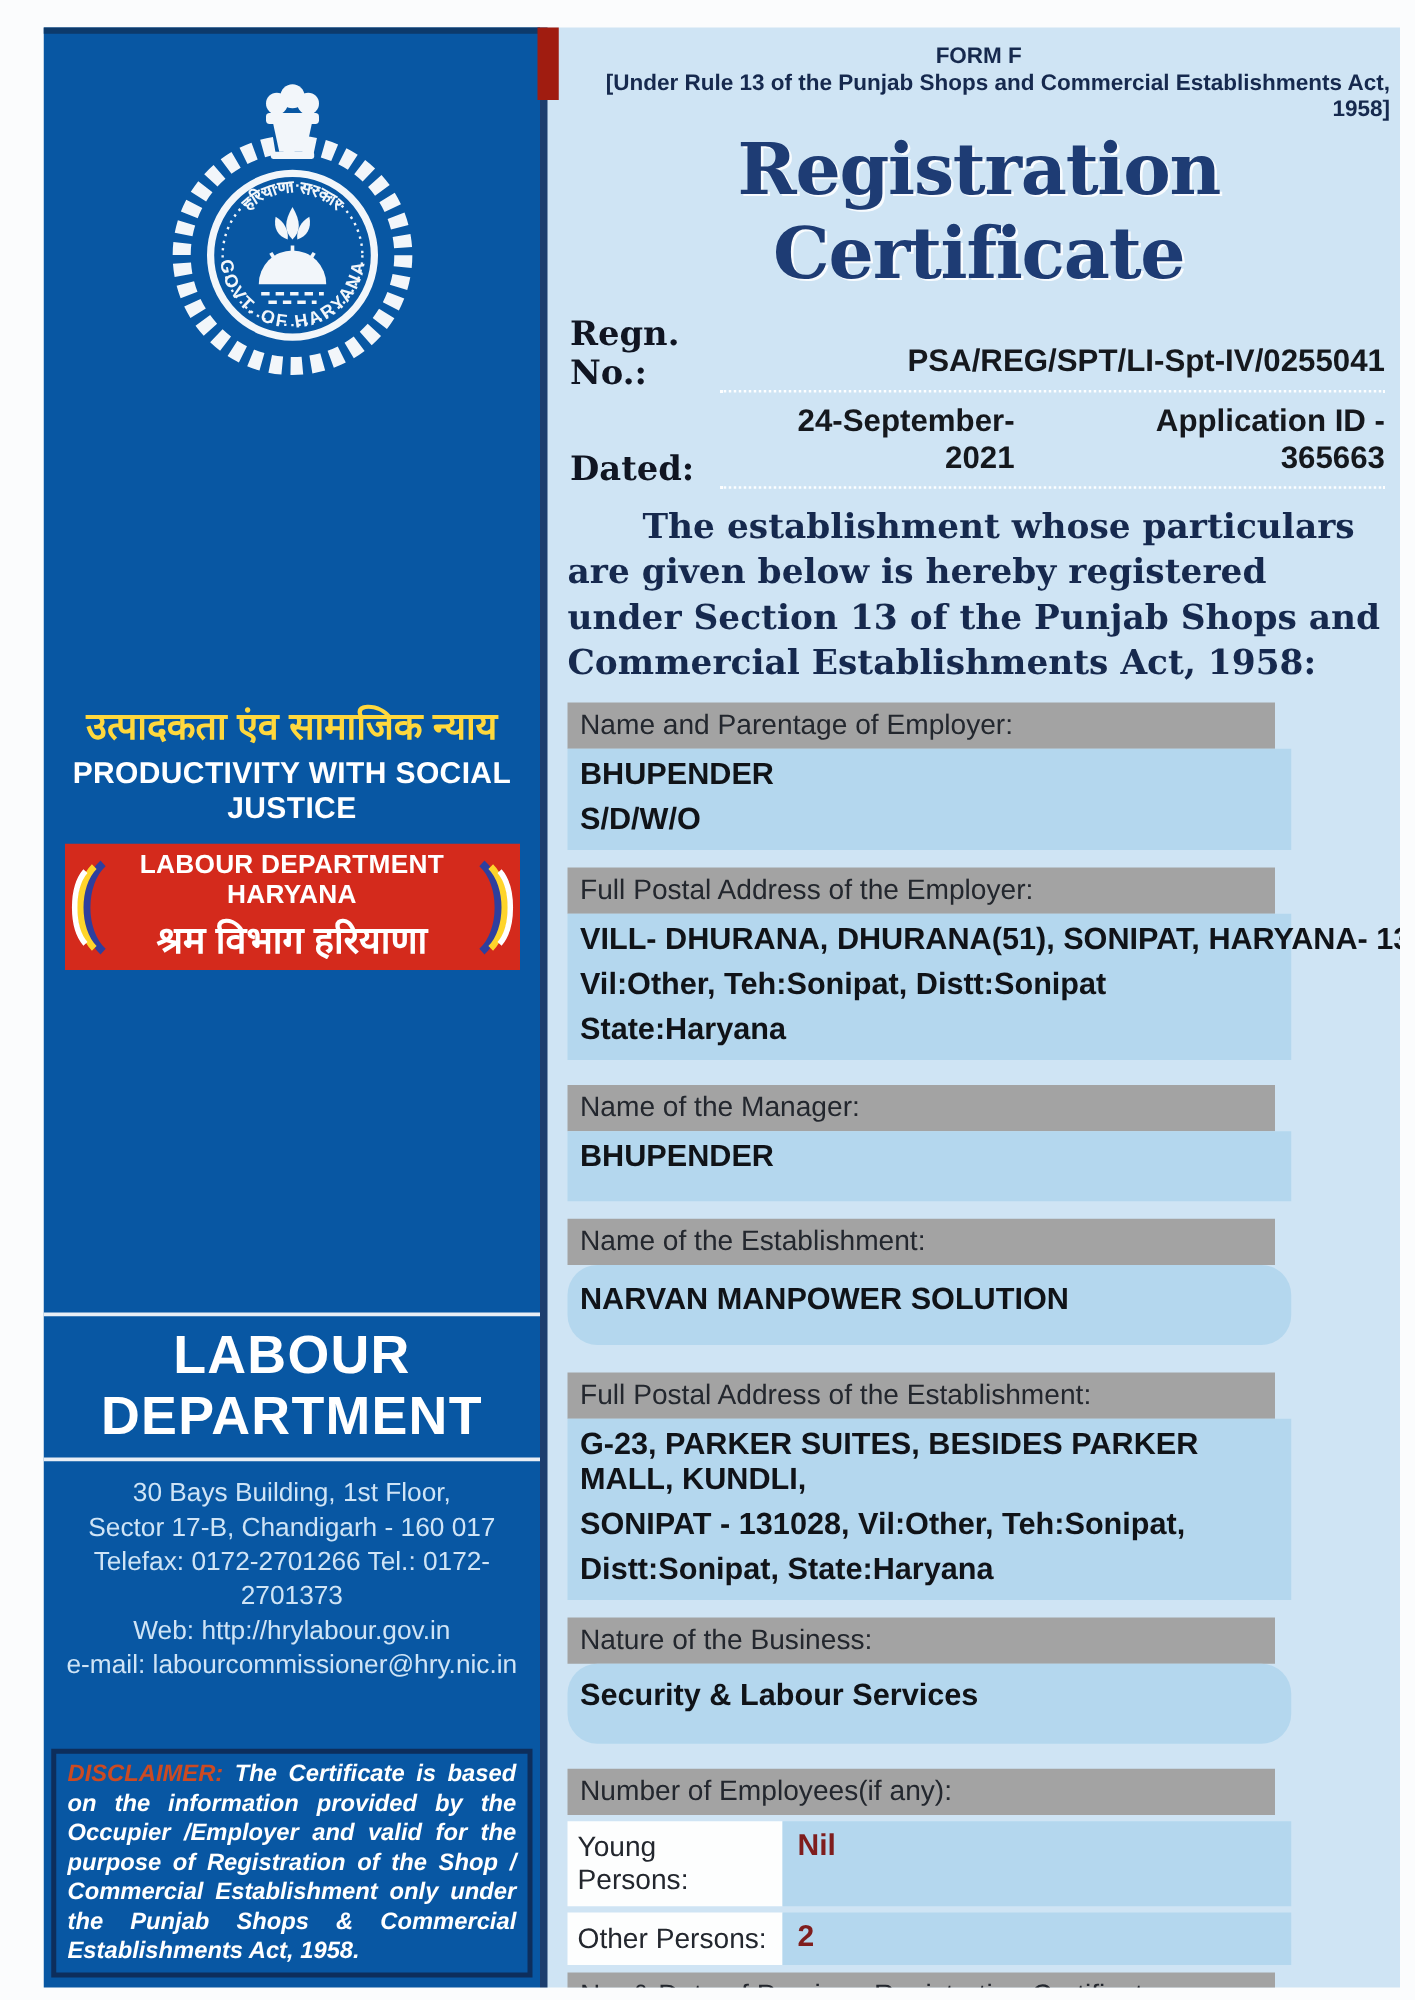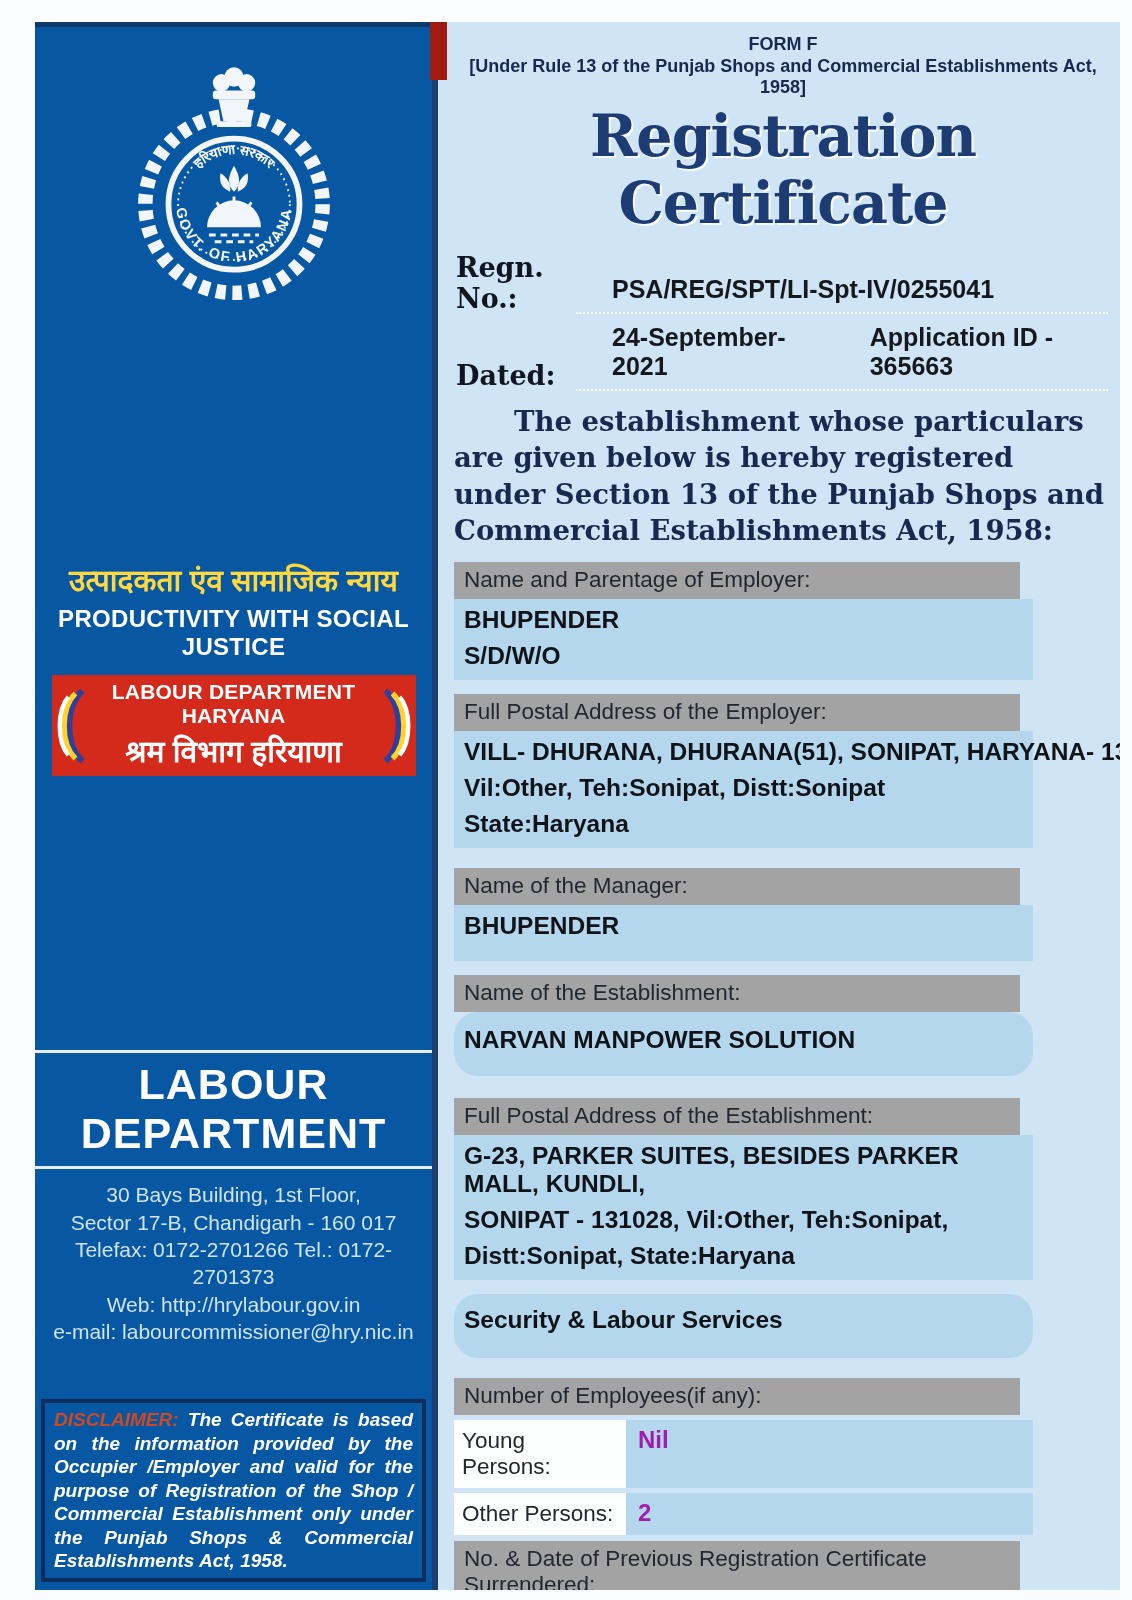--- a/index.html
+++ b/index.html
@@ -28,46 +28,46 @@
               font-size:19px;line-height:1.24;text-align:justify;font-style:italic;}
   .dword{color:#cc4a22;}
 
   
   .cert{position:absolute;left:432px;top:22px;width:688px;height:1568px;box-sizing:border-box;
         background:#cfe4f4;border-left:6px solid #1c3e6e;padding:4px 8px 0 16px;overflow:hidden;}
   .red-accent{position:absolute;left:430px;top:22px;width:17px;height:58px;background:#a01c10;z-index:3;}
 
   .cert-head{text-align:center;color:#16294e;}
   .form-f{font-size:18px;font-weight:800;margin-top:8px;}
-  .rule{font-size:18px;font-weight:800;margin-top:1px;}
+  .rule{font-size:18px;font-weight:800;margin-top:1px;text-align:right;}
   .cert-title{font-family:"DejaVu Serif",serif;font-weight:bold;font-size:57px;color:#1e3c74;margin-top:4px;
               text-shadow:2px 2px 0 rgba(255,255,255,.85);letter-spacing:-1px;}
 
   .meta{margin:16px 4px 0 2px;}
   .meta-row{display:flex;align-items:flex-end;margin-bottom:9px;}
   .meta-label{font-family:"DejaVu Serif",serif;font-weight:bold;font-size:27px;color:#101522;width:120px;flex:none;}
   .meta-value{flex:1;border-bottom:2px dotted rgba(255,255,255,.95);font-weight:bold;font-size:25px;
-              color:#15181d;padding:0 0 8px 36px;}
+              color:#15181d;padding:0 0 8px 36px;text-align:right;}
   .dated-value{display:flex;gap:58px;}
 
   .intro{font-family:"DejaVu Serif",serif;font-weight:bold;font-size:27.5px;color:#16294e;line-height:1.32;
          text-indent:60px;margin:12px 2px 10px 0;}
 
   .field{margin-top:14px;}
   .f-label{background:#a3a3a3;width:86%;box-sizing:border-box;padding:5px 10px 6px;font-size:22.5px;color:#23272e;}
   .f-values{background:#b4d7ee;width:88%;box-sizing:border-box;padding:3px 10px 6px;font-weight:bold;
             font-size:24.5px;color:#101318;}
   .f-values .line{padding:4px 0;}
   .clip{white-space:nowrap;overflow:visible;}
   .mh56{min-height:56px;} .mh64{min-height:64px;border-radius:24px;}
 
   .emp-row{display:flex;width:88%;margin-top:5px;}
   .emp-name{flex:none;width:172px;background:#fdfefe;box-sizing:border-box;font-size:22.5px;color:#23272e;
             padding:8px 8px;}
-  .emp-value{flex:1;background:#b4d7ee;font-weight:bold;font-size:24px;padding:6px 12px;color:#a21caf;}
+  .emp-value{flex:1;background:#b4d7ee;font-weight:bold;font-size:24px;padding:6px 12px;color:#7f1d1d;}
 </style>
 </head>
 <body>
 
 <div class="page">
 
   <div class="sidebar">
 
     <svg class="emblem" width="212" height="252" viewBox="0 0 220 260">
 
@@ -211,20 +211,21 @@
     <div class="field" style="margin-top:22px">
       <div class="f-label">Full Postal Address of the Establishment:</div>
       <div class="f-values">
         <div class="line">G-23, PARKER SUITES, BESIDES PARKER MALL, KUNDLI,</div>
         <div class="line">SONIPAT - 131028, Vil:Other, Teh:Sonipat,</div>
         <div class="line">Distt:Sonipat, State:Haryana</div>
       </div>
     </div>
 
     <div class="field">
+      <div class="f-label">Nature of the Business:</div>
       <div class="f-values mh64" style="padding-top:8px">
         <div class="line">Security &amp; Labour Services</div>
       </div>
     </div>
 
     <div class="field" style="margin-top:20px">
       <div class="f-label">Number of Employees(if any):</div>
       <div class="emp-row">
         <div class="emp-name">Young Persons:</div>
         <div class="emp-value">Nil</div>

